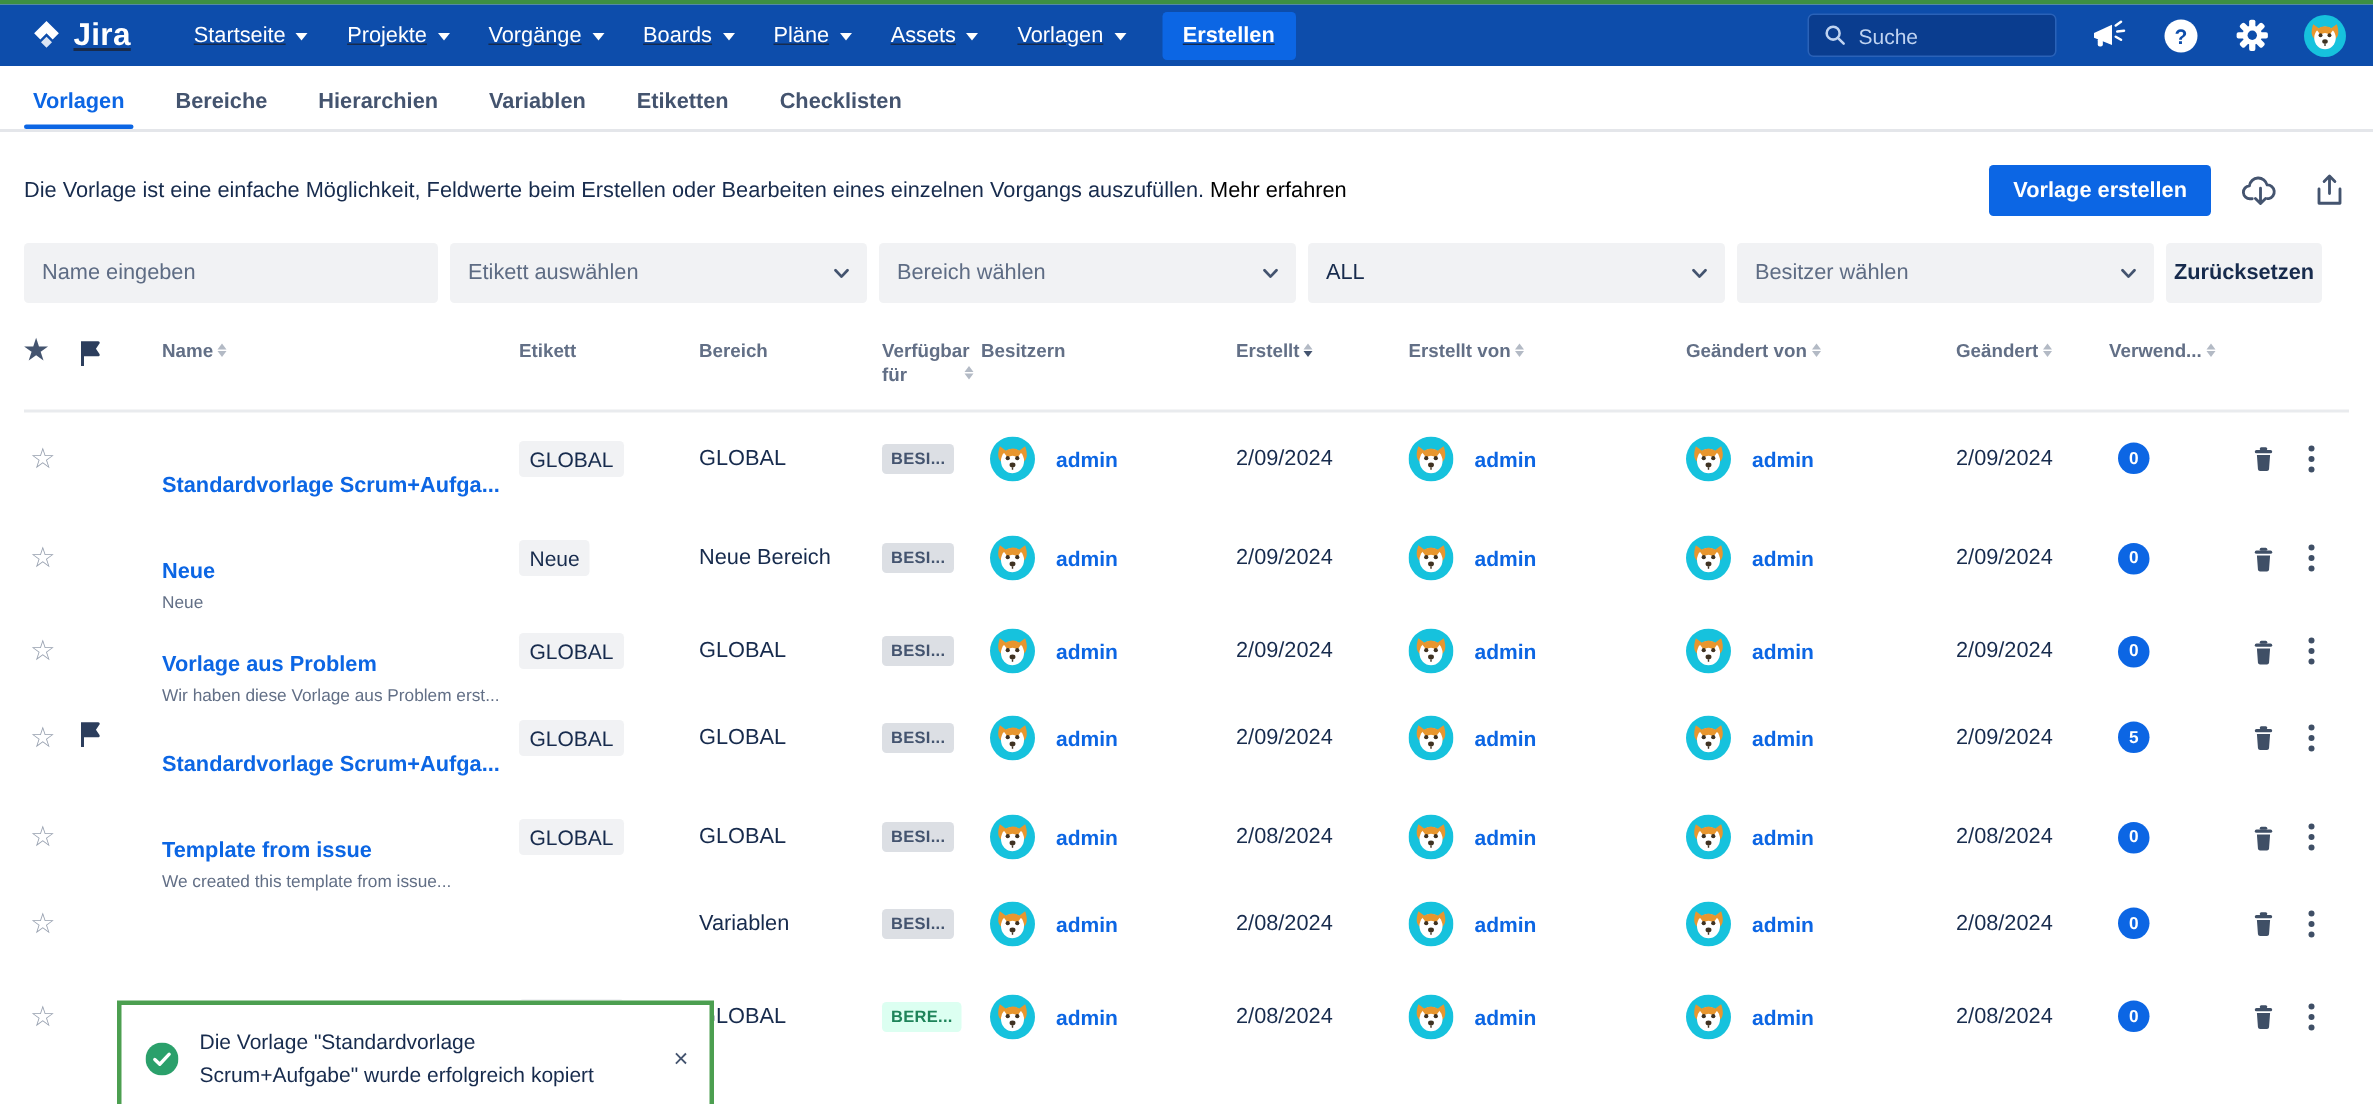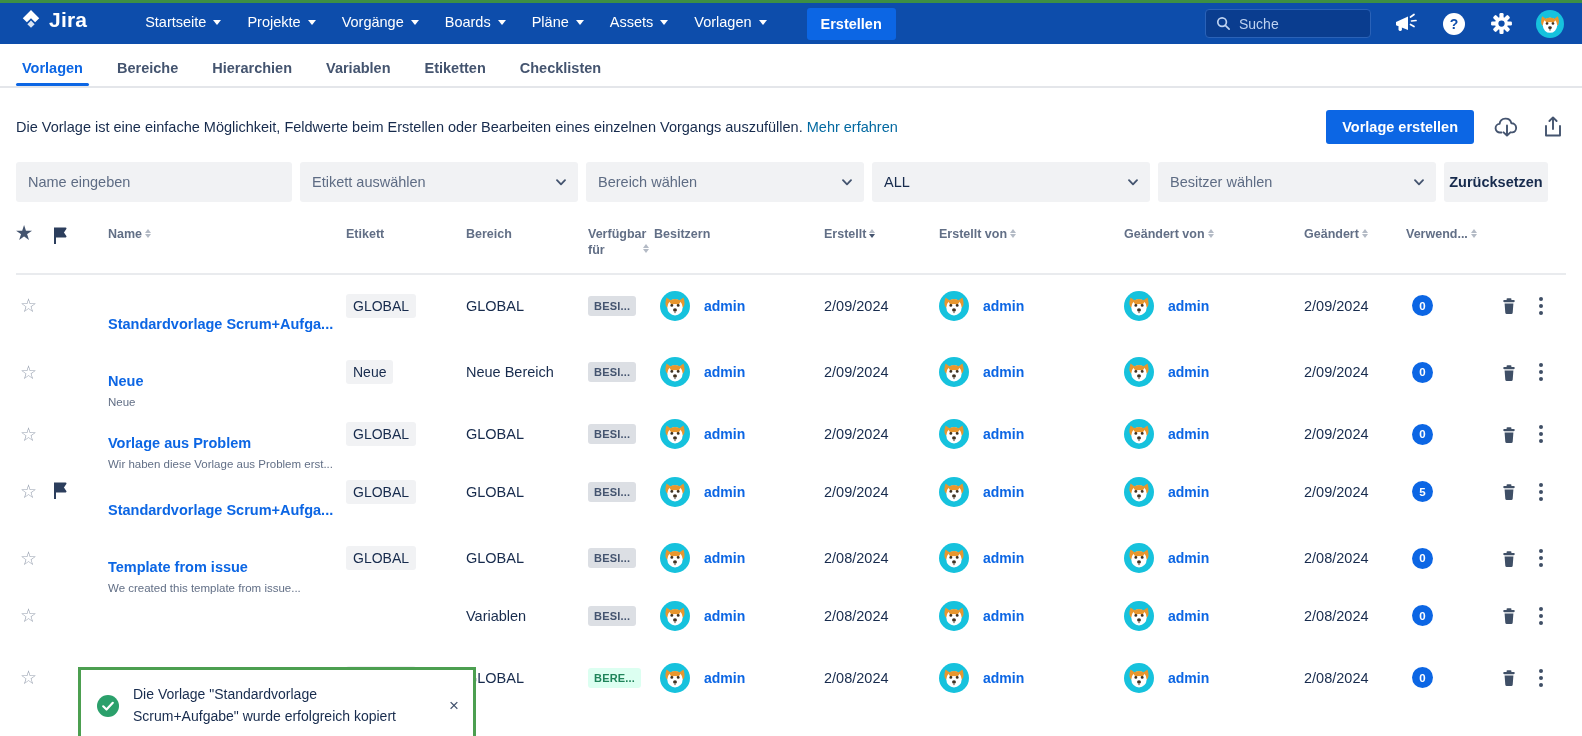--- a/index.html
+++ b/index.html
@@ -3,21 +3,21 @@
 <meta charset="utf-8">
 <style>
   * { margin:0; padding:0; box-sizing:border-box; }
   html,body { width:1582px; height:736px; overflow:hidden; background:#fff;
     font-family:"Liberation Sans", sans-serif; color:#172B4D; }
   .topline { height:3px; background:#3D8F43; }
 
   
   .nav { height:41px; background:#0D4DAB; display:flex; align-items:center;
     justify-content:space-between; padding:0 18px 0 20px; }
-  .nav-left { display:flex; align-items:flex-start; gap:20px; }
+  .nav-left { display:flex; align-items:center; gap:4px;text-decoration:underline; }
   .logo { display:flex; align-items:center; gap:7px; margin-right:26px; cursor:pointer; }
   .logo-text { color:#fff; font-size:21px; font-weight:600; letter-spacing:.2px; }
   .nav-item { display:flex; align-items:center; gap:7px; color:#fff; font-size:14.5px;
     padding:6px 12px; border-radius:3px; cursor:pointer; white-space:nowrap; }
   .chev { width:0; height:0; border-left:4px solid transparent; border-right:4px solid transparent;
     border-top:5px solid #fff; margin-top:2px; }
   .create-btn { background:#0C66E4; color:#fff; font-size:14.5px; font-weight:700;
     border:none; border-radius:3px; padding:8px 14px; margin-left:8px; cursor:pointer; }
   .nav-right { display:flex; align-items:center; gap:22px; }
   .searchbox { display:flex; align-items:center; gap:8px; background:#0A3D8F;
@@ -34,21 +34,21 @@
   .tabs { display:flex; gap:34px; margin-top:16px; padding-left:6px; }
   .tab { font-size:14.5px; color:#44546F; font-weight:600; padding-bottom:10px;
     cursor:pointer; position:relative; }
   .tab.active { color:#0C66E4; }
   .tab.active::after { content:""; position:absolute; left:-6px; right:-6px; bottom:0;
     height:3px; background:#0C66E4; border-radius:2px; }
   .tabs-divider { height:2px; background:#E4E6EA; margin:0 -16px; }
 
   .desc-row { display:flex; align-items:center; justify-content:space-between; margin-top:22px; }
   .desc { font-size:14.5px; color:#172B4D; }
-  .desc a { color:#0369a1; text-decoration:none; cursor:pointer;margin-top:36px; }
+  .desc a { color:#000000; text-decoration:none; cursor:pointer;margin-top:36px; }
   .head-actions { display:flex; align-items:center; gap:18px; }
   .primary-btn { background:#0C66E4; color:#fff; border:none; border-radius:3px;
     font-size:14.5px; font-weight:700; padding:9px 16px; cursor:pointer; }
   .icon-btn { background:none; border:none; cursor:pointer; display:flex; padding:2px; }
 
   
   .filters { display:flex; gap:8px; margin-top:18px; }
   .field { background:#F1F2F4; border-radius:3px; height:40px; display:flex;
     align-items:center; justify-content:space-between; padding:0 12px; }
   .field input { background:transparent; border:none; outline:none; font-size:14.5px;

